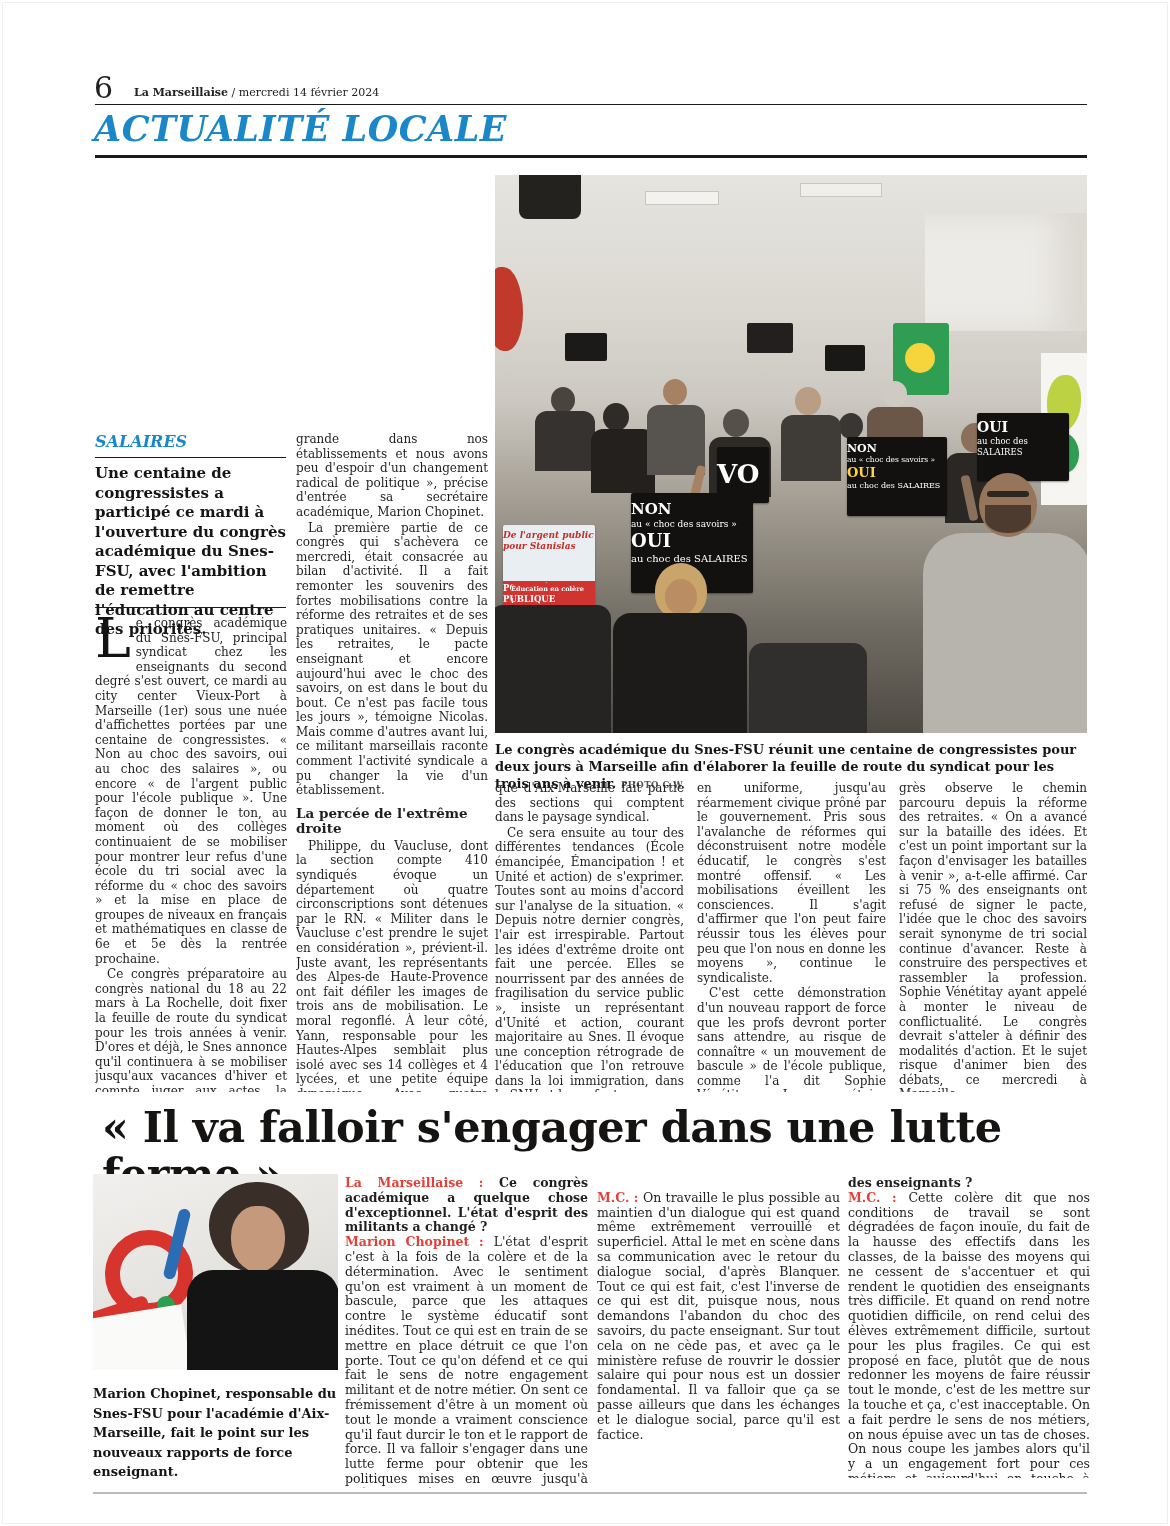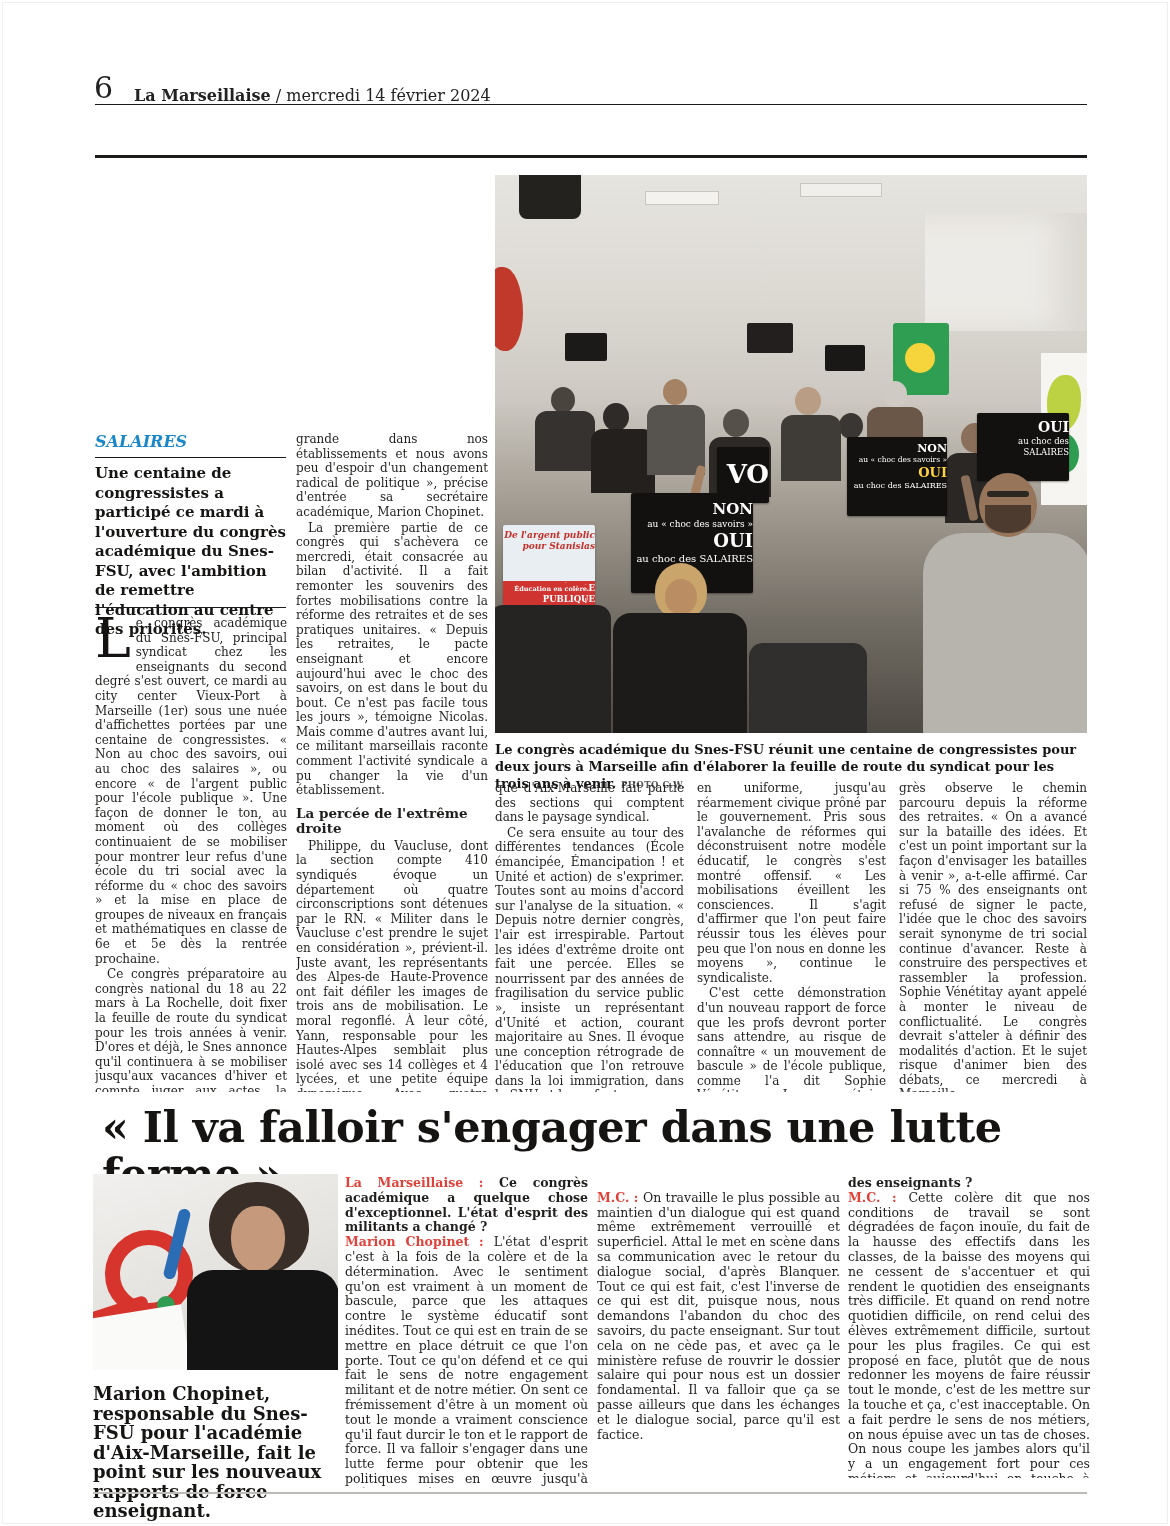--- a/index.html
+++ b/index.html
@@ -3,21 +3,21 @@
 <meta charset="utf-8">
 <title>La Marseillaise — Actualité locale</title>
 <style>
   html,body{margin:0;padding:0;background:#ffffff;}
   .sheet{position:relative;width:1170px;height:1526px;background:#fff;overflow:hidden;
          font-family:"DejaVu Serif","Liberation Serif",serif;color:#1c1b1a;}
   .frame{position:absolute;inset:2px;border:1px solid #f0efee;pointer-events:none;}
 
   
   .pageno{position:absolute;left:94px;top:70px;font-size:30px;font-weight:normal;color:#222;}
-  .masthead{position:absolute;left:134px;top:86px;font-size:16px;color:#222;}
+  .masthead{position:absolute;left:134px;top:86px;font-size:11px;color:#222;}
   .masthead .name{font-weight:bold;}
   .rule-thin{position:absolute;left:95px;width:992px;height:1px;background:#1c1b1a;}
   .rule-top{top:104px;}
   .section-title{position:absolute;left:94px;top:108px;font-size:35px;font-weight:bold;font-style:italic;
                  color:#1a87c8;letter-spacing:0.5px;}
   .rule-thick{position:absolute;left:95px;top:155px;width:992px;height:3px;background:#1c1b1a;}
 
   
   .headline{position:absolute;left:93px;top:168px;width:400px;font-size:55px;line-height:61px;
             font-weight:bold;letter-spacing:-1px;color:#151413;}
@@ -41,54 +41,55 @@
   .qit{}
 
   
   .photo{position:absolute;left:495px;top:175px;width:592px;height:558px;overflow:hidden;
          background:linear-gradient(180deg,#e6e4df 0%,#dcd9d3 22%,#cdc9c2 40%,#a49e94 58%,#6e6960 82%,#4e4a44 100%);}
   .ph{position:absolute;}
   .caption{position:absolute;left:495px;top:741px;width:592px;font-size:13px;line-height:17px;
            font-weight:bold;color:#161514;}
   .credit{font-size:8.5px;font-weight:bold;color:#555;letter-spacing:0.5px;}
 
-  .sign{position:absolute;color:#fff;text-align:right;}
+  .sign{position:absolute;color:#fff;text-align:left;}
   .sign-black{background:#121110;border-radius:2px;box-shadow:0 1px 2px rgba(0,0,0,.4);}
   .s-big{font-weight:bold;}
   .sign-stan{background:#e9eef2;border-radius:2px;color:#c62f28;box-shadow:0 1px 2px rgba(0,0,0,.35);}
   .stan-script{font-style:italic;font-weight:bold;font-size:9px;line-height:11px;white-space:pre-line;padding-top:5px;}
   .stan-band{position:absolute;left:0;right:0;bottom:0;height:22px;background:#d03430;color:#fff;
              font-weight:bold;font-size:8.5px;line-height:11px;padding-top:2px;}
   .stan-strip{background:#d03430;color:#fff;font-weight:bold;font-size:6.5px;line-height:12px;border-radius:5px;}
 
   
   .int-headline{position:absolute;left:102px;top:1104px;width:990px;font-size:43px;line-height:47px;
                 font-weight:bold;letter-spacing:-0.5px;color:#151413;}
   .portrait{position:absolute;left:93px;top:1174px;width:245px;height:196px;overflow:hidden;
             background:linear-gradient(160deg,#f1f0ee 0%,#e4e2de 55%,#d4d2cd 100%);}
-  .int-caption{position:absolute;left:93px;top:1384px;width:246px;font-size:18px;line-height:19.5px;
+  .int-caption{position:absolute;left:93px;top:1384px;width:246px;font-size:13px;line-height:19.5px;
                font-weight:bold;color:#161514;}
   .intcol{position:absolute;top:1176px;width:243px;font-size:12.5px;line-height:14.8px;text-align:justify;
           color:#201f1e;overflow:hidden;hyphens:auto;}
   .icol1{left:345px;height:312px;}
   .icol2{left:597px;height:302px;}
   .icol3{left:848px;width:242px;height:302px;}
   .qlabel{color:#e04139;font-weight:bold;}
   .qtext{font-weight:bold;}
   .rule-bottom{position:absolute;left:93px;top:1492px;width:994px;height:2px;background:#bcbab7;}
 </style>
 </head>
 <body>
 
 <div class="sheet">
   <div class="frame"></div>
 
   <div class="pageno">6</div>
   <div class="masthead"><span class="name">La Marseillaise</span><span> / mercredi 14 février 2024</span></div>
   <div class="rule-thin rule-top"></div>
+  <div class="section-title">ACTUALITÉ LOCALE</div>
   <div class="rule-thick"></div>
 
   <div class="location">SALAIRES</div>
   <div class="rule-loc"></div>
   <div class="standfirst">Une centaine de congressistes a participé ce mardi à l'ouverture du congrès académique du Snes-FSU, avec l'ambition de remettre l'éducation au centre des priorités.</div>
   <div class="rule-sf"></div>
 
   <div class="bodycol col1">
     <p><span class="dropcap">L</span><span>e congrès académique du Snes-FSU, principal syndicat chez les enseignants du second degré s'est ouvert, ce mardi au city center Vieux-Port à Marseille (1er) sous une nuée d'affichettes portées par une centaine de congressistes. « Non au choc des savoirs, oui au choc des salaires », ou encore « de l'argent public pour l'école publique ». Une façon de donner le ton, au moment où des collèges continuaient de se mobiliser pour montrer leur refus d'une école du tri social avec la réforme du « choc des savoirs » et la mise en place de groupes de niveaux en français et mathématiques en classe de 6e et 5e dès la rentrée prochaine.</span></p>
     <p>Ce congrès préparatoire au congrès national du 18 au 22 mars à La Rochelle, doit fixer la feuille de route du syndicat pour les trois années à venir. D'ores et déjà, le Snes annonce qu'il continuera à se mobiliser jusqu'aux vacances d'hiver et compte juger aux actes, la nouvelle ministre de l'éducation, Nicole Belloubet. « La colère est</p>

